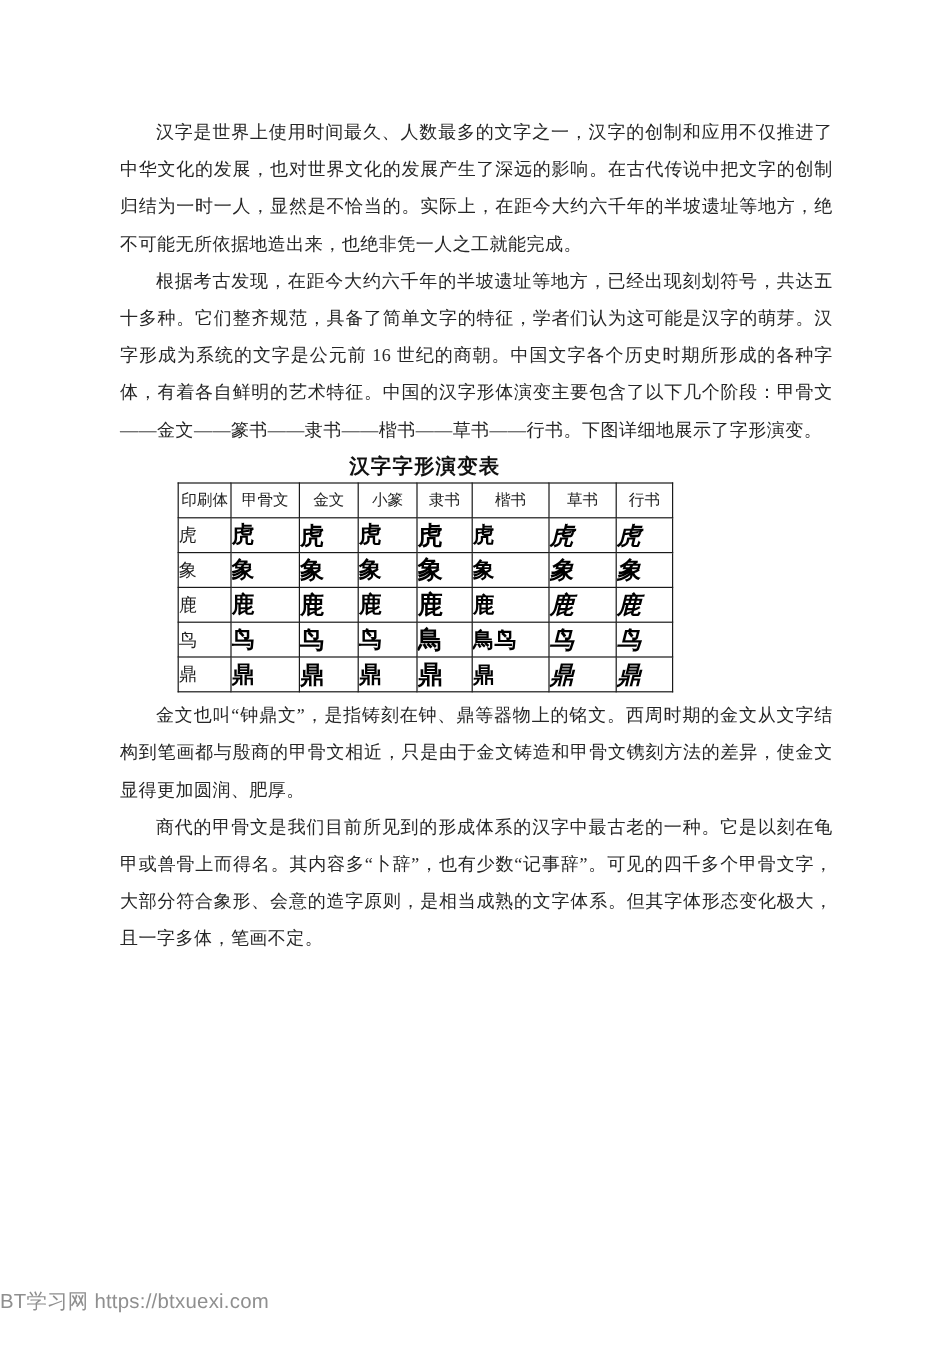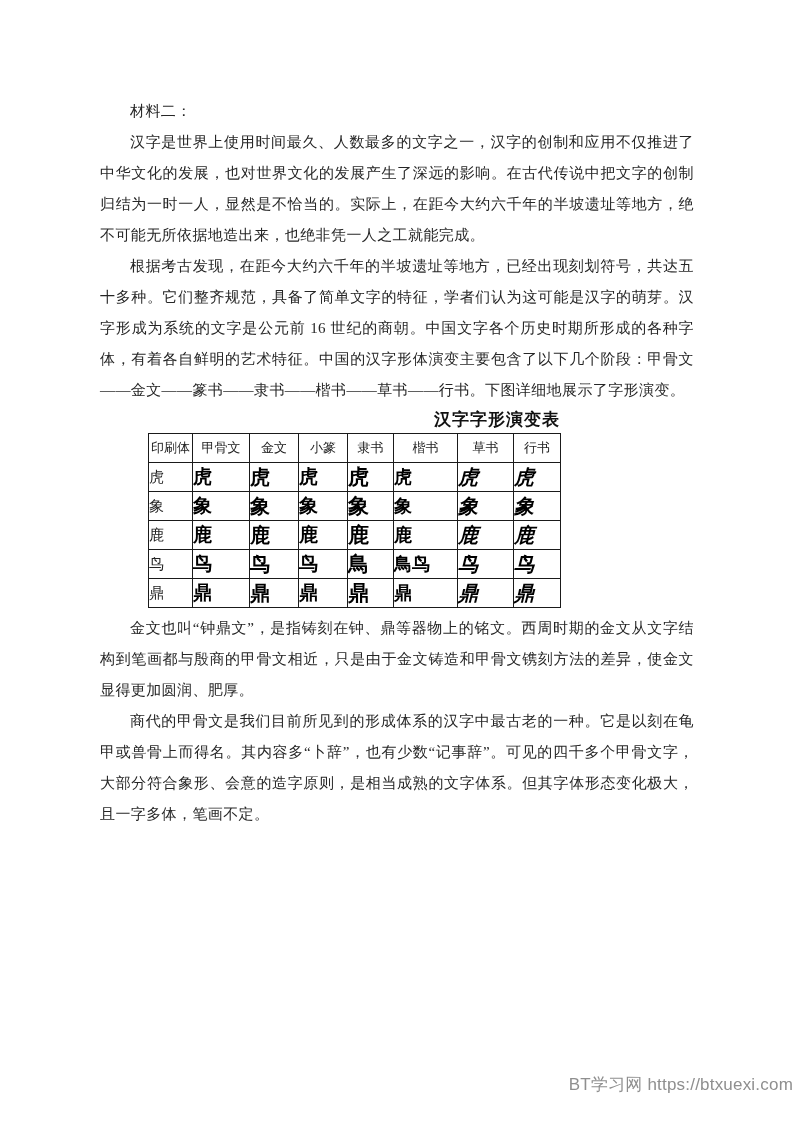--- a/index.html
+++ b/index.html
@@ -31,21 +31,21 @@
     text-indent: 2em;
     letter-spacing: 0.4px;
     color: #262626;
   }
   
   .table-block {
     width: 412px;
     margin: 2px 0 5px 48px;
   }
   .table-title {
-    text-align: right;
+    text-align: center;
     font-weight: bold;
     font-size: 17px;
     letter-spacing: 1px;
     line-height: 24px;
     margin-bottom: 1px;
     color: #111;
   }
   table.evo {
     border-collapse: collapse;
     table-layout: fixed;
@@ -72,34 +72,33 @@
   td.c4 { font-size: 21px; font-weight: 700; }
   td.c5 { font-size: 18px; font-weight: 600; }
   td.c6 { font-size: 20px; font-weight: 700; font-style: italic; }
   td.c7 { font-size: 20px; font-weight: 700; font-style: italic; }
   
   .footer {
     position: absolute;
     left: 0;
     bottom: 26px;
     width: 100%;
-    text-align: right;
+    text-align: left;
     font-family: "Liberation Sans", "DejaVu Sans", sans-serif;
     font-size: 17px;
     color: #8f8f8f;
     letter-spacing: 0.2px;
   }
 </style>
 </head>
 <body>
 
 <div class="page">
   <div class="content">
 
-    <p class="para">材料二：</p>
     <p class="para">汉字是世界上使用时间最久、人数最多的文字之一，汉字的创制和应用不仅推进了中华文化的发展，也对世界文化的发展产生了深远的影响。在古代传说中把文字的创制归结为一时一人，显然是不恰当的。实际上，在距今大约六千年的半坡遗址等地方，绝不可能无所依据地造出来，也绝非凭一人之工就能完成。</p>
     <p class="para">根据考古发现，在距今大约六千年的半坡遗址等地方，已经出现刻划符号，共达五十多种。它们整齐规范，具备了简单文字的特征，学者们认为这可能是汉字的萌芽。汉字形成为系统的文字是公元前 16 世纪的商朝。中国文字各个历史时期所形成的各种字体，有着各自鲜明的艺术特征。中国的汉字形体演变主要包含了以下几个阶段：甲骨文——金文——篆书——隶书——楷书——草书——行书。下图详细地展示了字形演变。</p>
 
     <div class="table-block">
       <div class="table-title">汉字字形演变表</div>
       <table class="evo">
         <colgroup>
           <col style="width:44px">
             <col style="width:57px">
             <col style="width:49px">

